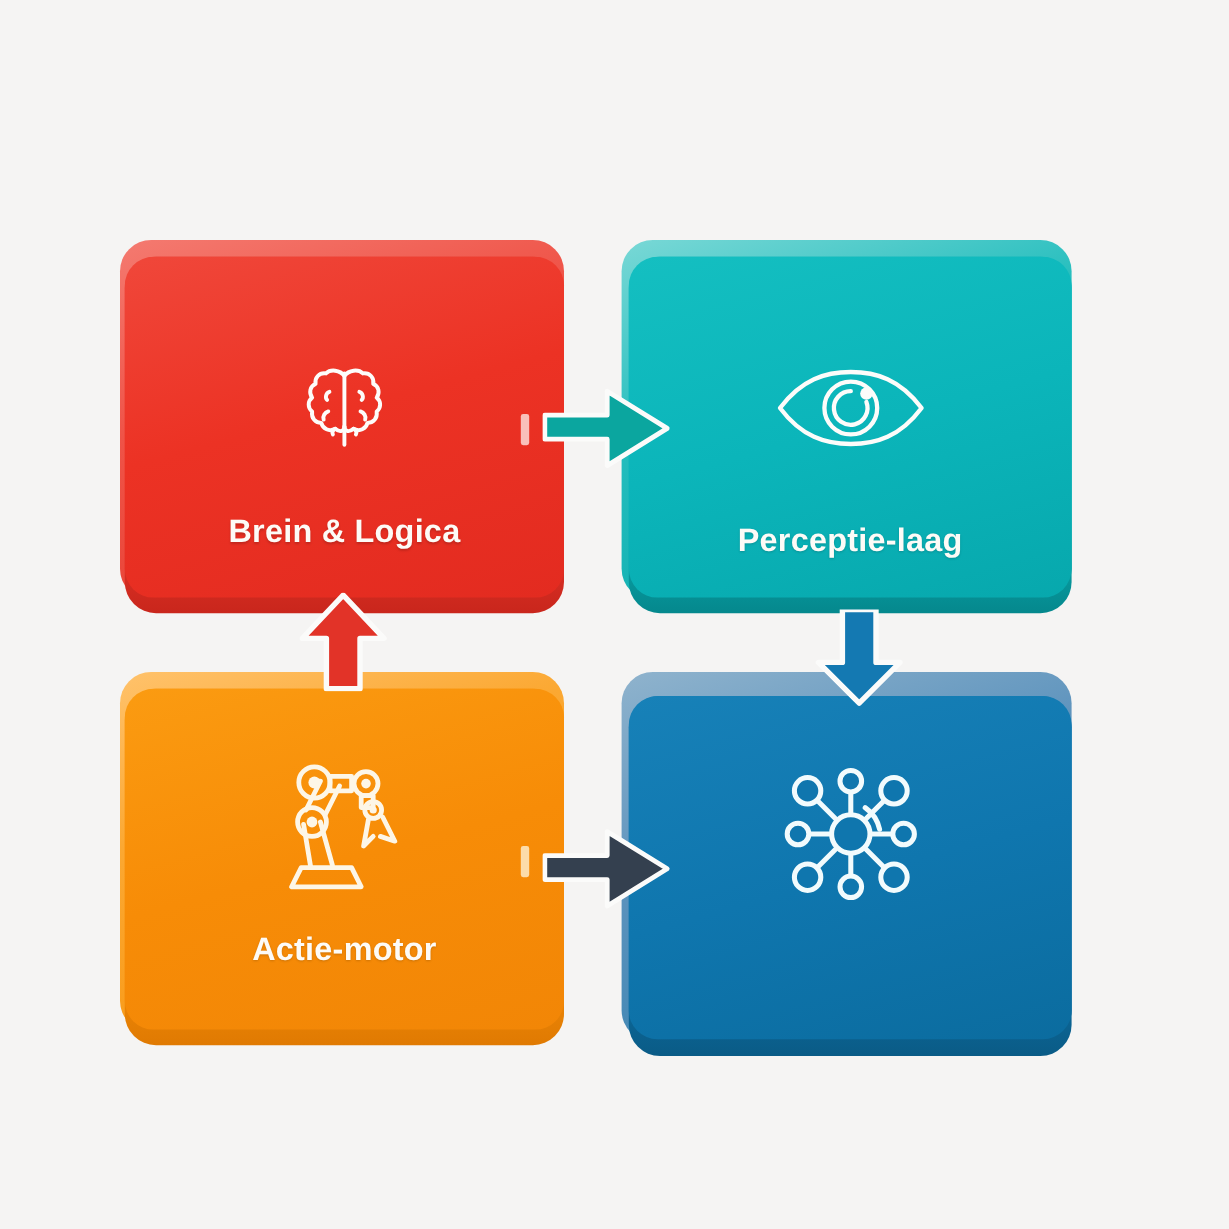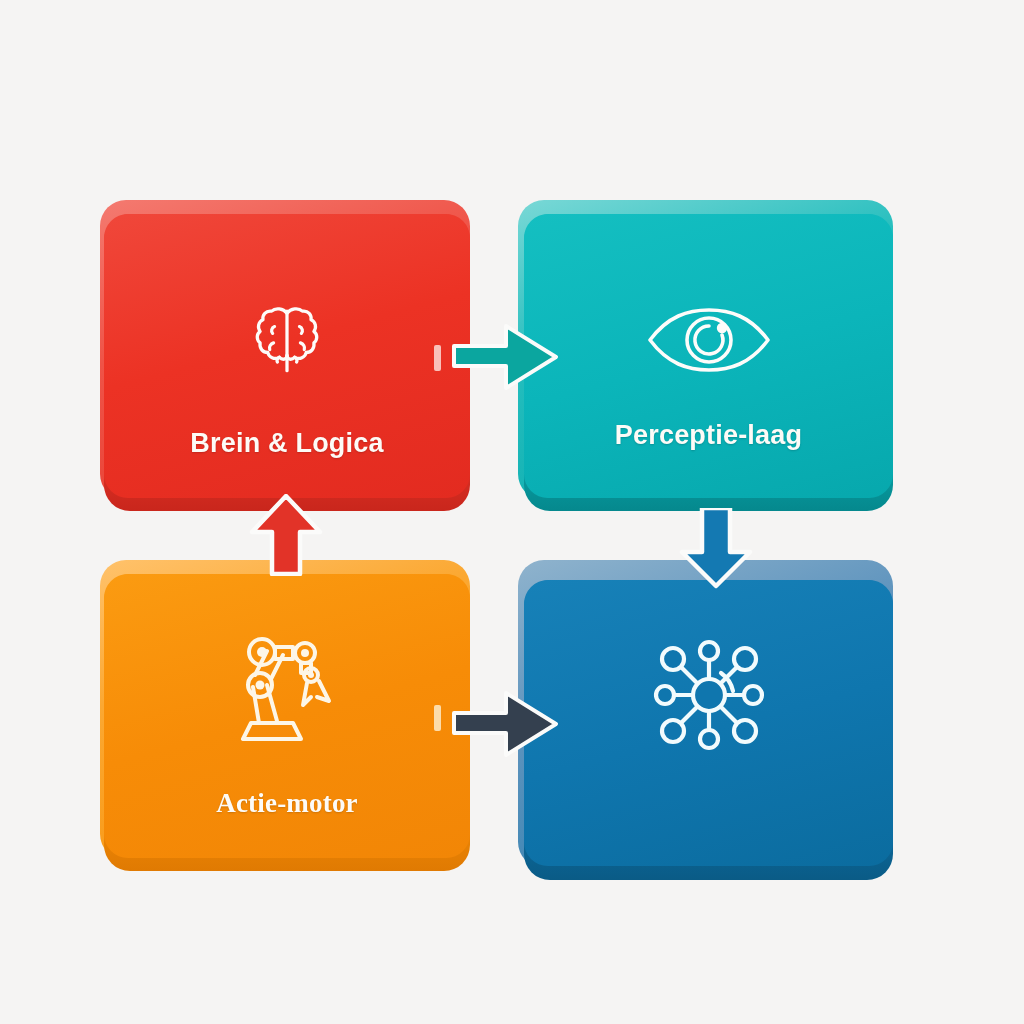--- a/index.html
+++ b/index.html
@@ -137,21 +137,21 @@
     <div class="lip"></div>
     <div class="face">
       <div class="icon-wrap" style="top:86px;height:80px;">
         <svg width="130" height="76" viewBox="0 0 130 76" fill="none" stroke="#fdfcfa" stroke-width="3.6" stroke-linecap="round" stroke-linejoin="round">
           <path d="M6 38C24 14 44 8 65 8s41 6 59 30c-18 24-38 30-59 30S24 62 6 38z"></path>
           <circle cx="65" cy="38" r="22"></circle>
           <path d="M65 24a14 14 0 1 0 13 9"></path>
           <circle cx="78" cy="26" r="5.2" fill="#fdfcfa" stroke="none"></circle>
         </svg>
       </div>
-      <div class="card-label" style="top:204px;">Perceptie-laag</div>
+      <div class="card-label" style="top:219px;">Perceptie-laag</div>
     </div>
   </div>
 
   <div class="card" id="card-action" style="left:100px;top:528px;width:370px;height:325px;">
     <div class="plate"></div>
     <div class="lip"></div>
     <div class="face">
       <div class="icon-wrap" style="top:60px;height:120px;">
         <svg width="124" height="118" viewBox="0 0 124 118" fill="none" stroke="#fdf6e7" stroke-width="4" stroke-linecap="round" stroke-linejoin="round">
 
@@ -172,21 +172,21 @@
           <circle cx="80" cy="18" r="4" fill="#fdf6e7" stroke="none"></circle>
 
           <path d="M76 28h10v10H76z"></path>
           <circle cx="86" cy="40" r="7"></circle>
           <circle cx="86" cy="40" r="3" fill="#fdf6e7" stroke="none"></circle>
 
           <path d="M82 48l-4 22l8-8"></path>
           <path d="M94 46l10 20l-12-4"></path>
         </svg>
       </div>
-      <div class="card-label" style="top:212px;font-family:Liberation Serif, serif;">Actie-motor</div>
+      <div class="card-label" style="top:200px;">Actie-motor</div>
     </div>
     <div class="tail-nub" style="right:29px;top:145px;background:#fde4bd;opacity:.9;"></div>
   </div>
 
   <div class="card" id="card-orchestration" style="left:518px;top:528px;width:375px;height:328px;">
     <div class="plate"></div>
     <div class="lip"></div>
     <div class="face">
       <div class="icon-wrap" style="top:60px;height:110px;">
         <svg width="112" height="112" viewBox="0 0 112 112" fill="none" stroke="#f2fbfd" stroke-width="4.2" stroke-linecap="round" stroke-linejoin="round">

